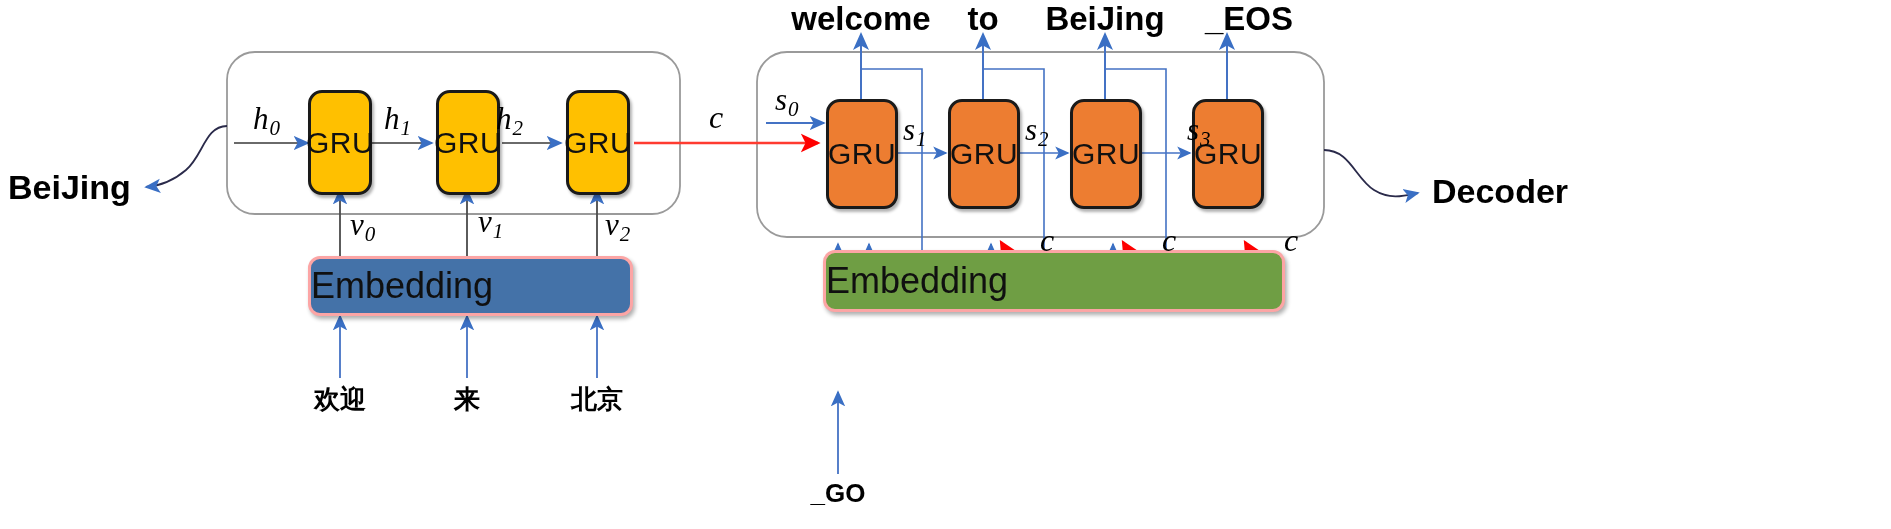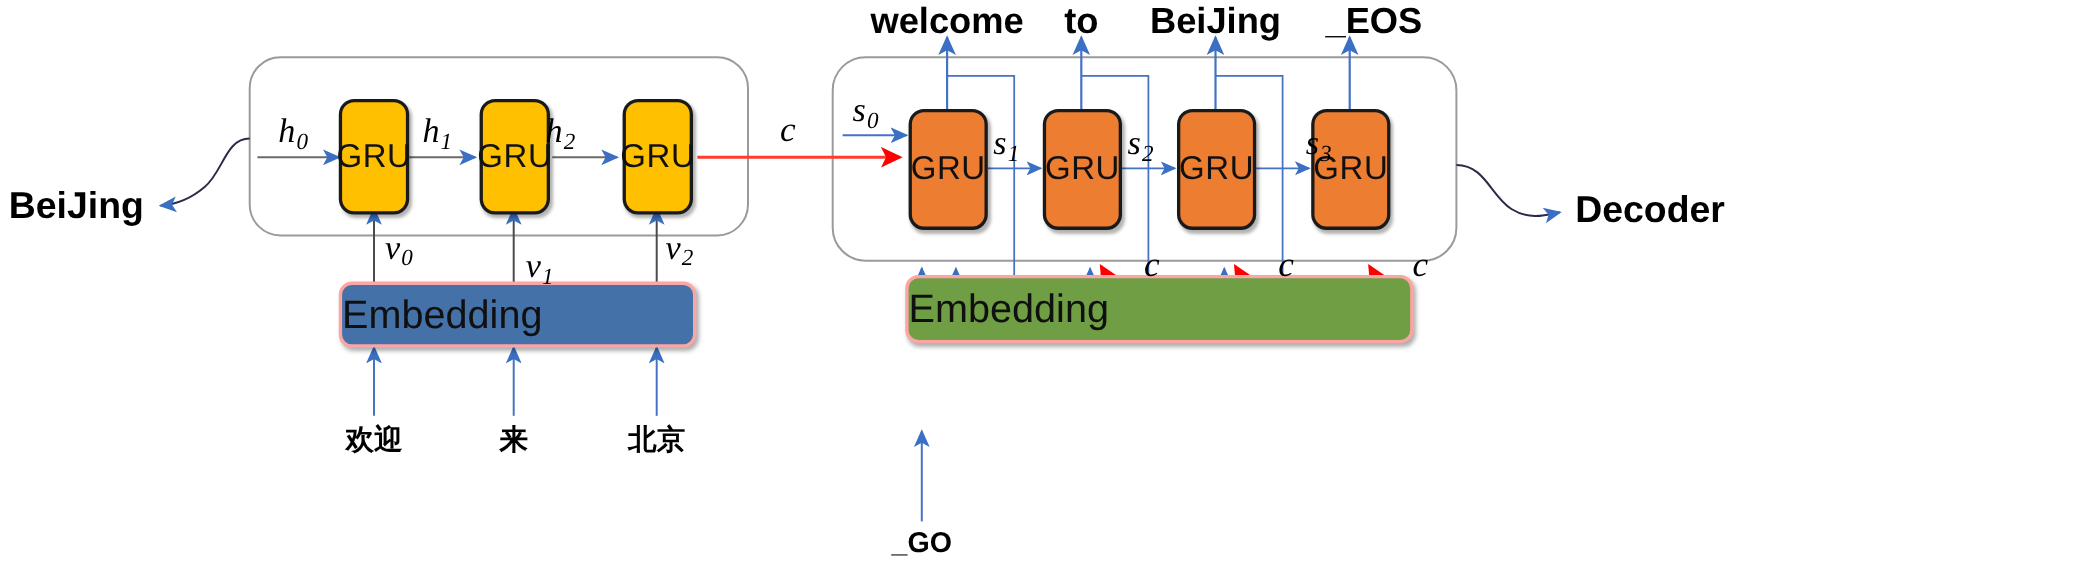--- a/index.html
+++ b/index.html
@@ -172,21 +172,21 @@
   <div class="lbl lbl-math" style="left:384px; top:101px;">
     <span>h</span><span class="sub">1</span>
   </div>
   <div class="lbl lbl-math" style="left:496px; top:101px;text-align:right;">
     <span>h</span><span class="sub">2</span>
   </div>
 
   <div class="lbl lbl-math" style="left:350px; top:207px;">
     <span>v</span><span class="sub">0</span>
   </div>
-  <div class="lbl lbl-math" style="left:478px; top:224px;">
+  <div class="lbl lbl-math" style="left:478px; top:204px;">
     <span>v</span><span class="sub">1</span>
   </div>
   <div class="lbl lbl-math" style="left:605px; top:207px;">
     <span>v</span><span class="sub">2</span>
   </div>
 
   <div class="lbl lbl-token" style="left:340px; top:382px; transform:translateX(-50%);">
     <span>欢迎</span>
   </div>
   <div class="lbl lbl-token" style="left:467px; top:382px; transform:translateX(-50%);">

